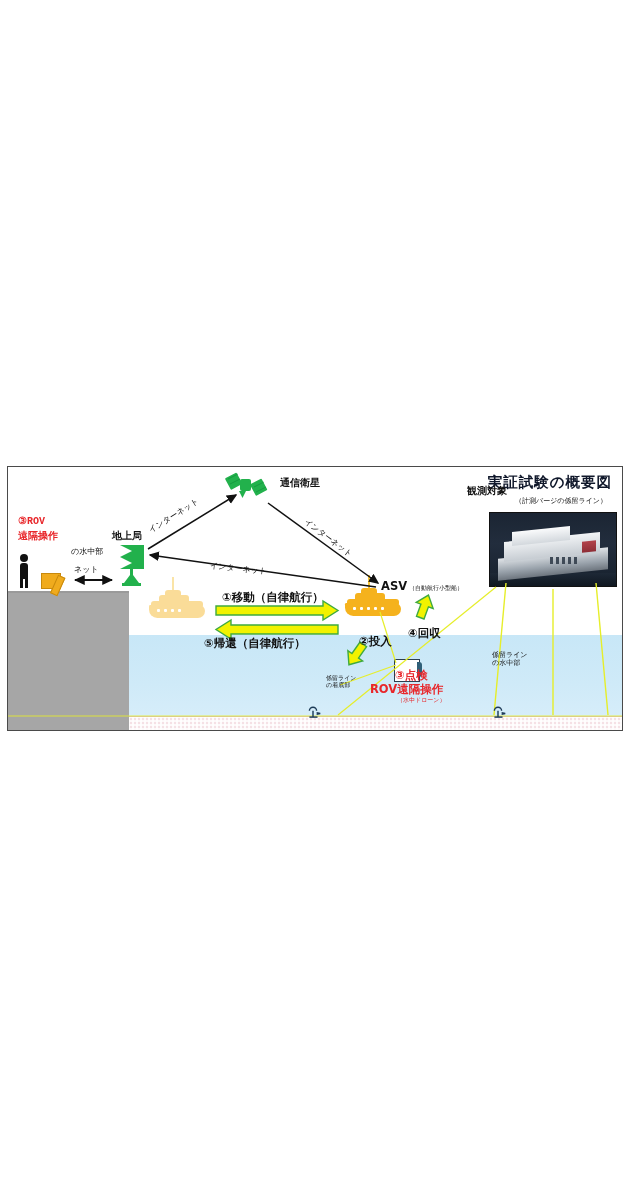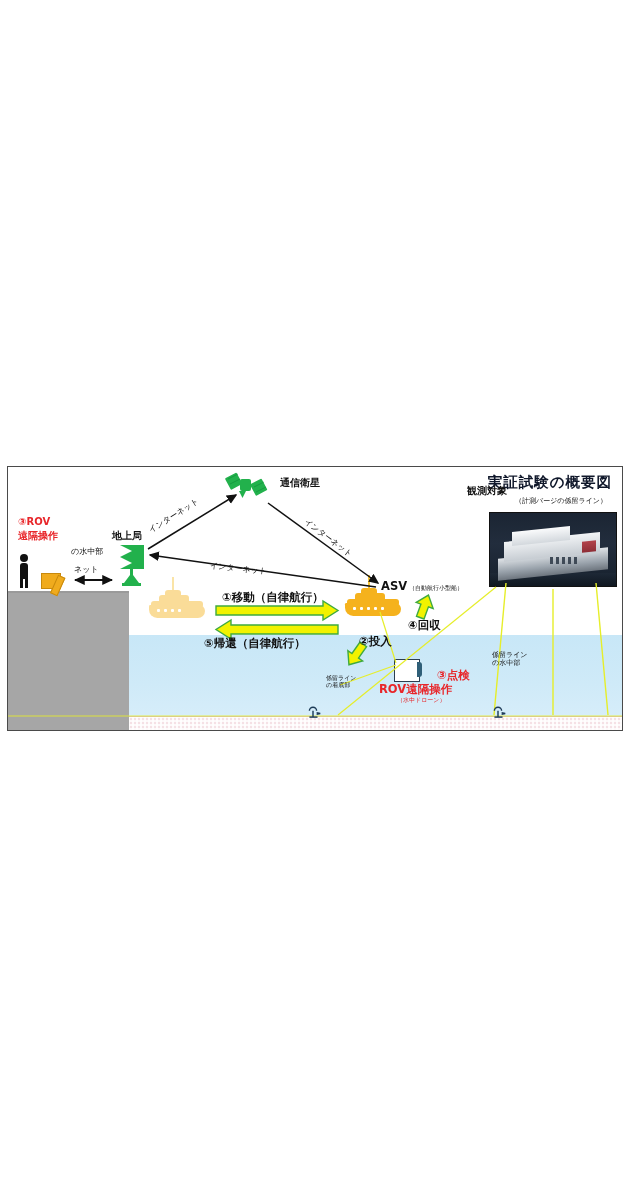--- a/index.html
+++ b/index.html
@@ -250,22 +250,22 @@
 
   <div class="lbl sm rot" style="left:142px;top:60px;transform:rotate(-32deg);">インターネット</div>
   <div class="lbl sm rot" style="left:297px;top:50px;transform:rotate(37deg);">インターネット</div>
   <div class="lbl sm rot" style="left:202px;top:95px;transform:rotate(6deg);">インターネット</div>
   <div class="lbl sm" style="left:63px;top:81px;">の水中部</div>
   <div class="lbl sm" style="left:66px;top:99px;font-family:Liberation Mono, monospace;">ネット</div>
 
   <div class="lbl b lg" style="left:214px;top:124px;">①移動（自律航行）</div>
   <div class="lbl b lg" style="left:196px;top:170px;">⑤帰還（自律航行）</div>
   <div class="lbl b lg" style="left:343px;top:168px;margin-left:8px;">②投入</div>
-  <div class="lbl b lg" style="left:400px;top:152px;">④回収</div>
-
-  <div class="lbl b md red" style="left:10px;top:49px;">③ROV</div>
+  <div class="lbl b lg" style="left:400px;top:160px;">④回収</div>
+
+  <div class="lbl b md red" style="left:10px;top:49px;font-family:Liberation Mono, monospace;">③ROV</div>
   <div class="lbl b md red" style="left:10px;top:63px;">遠隔操作</div>
 
-  <div class="lbl b lg red" style="left:387px;top:202px;padding-left:42px;">③点検</div>
-  <div class="lbl b lg red" style="left:371px;top:216px;">ROV遠隔操作</div>
+  <div class="lbl b lg red" style="left:387px;top:202px;">③点検</div>
+  <div class="lbl b lg red" style="left:362px;top:216px;">ROV遠隔操作</div>
   <div class="lbl tiny red" style="left:389px;top:230px;">（水中ドローン）</div>
 
 </div>
 
 </body></html>

